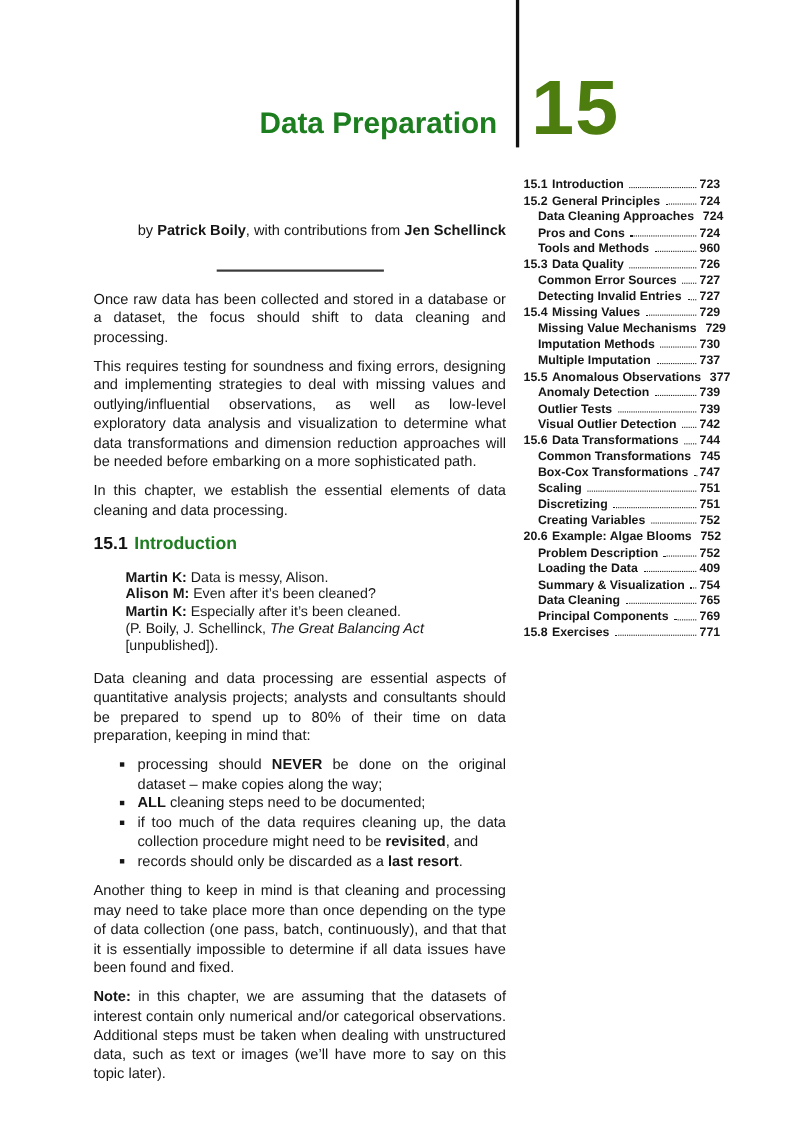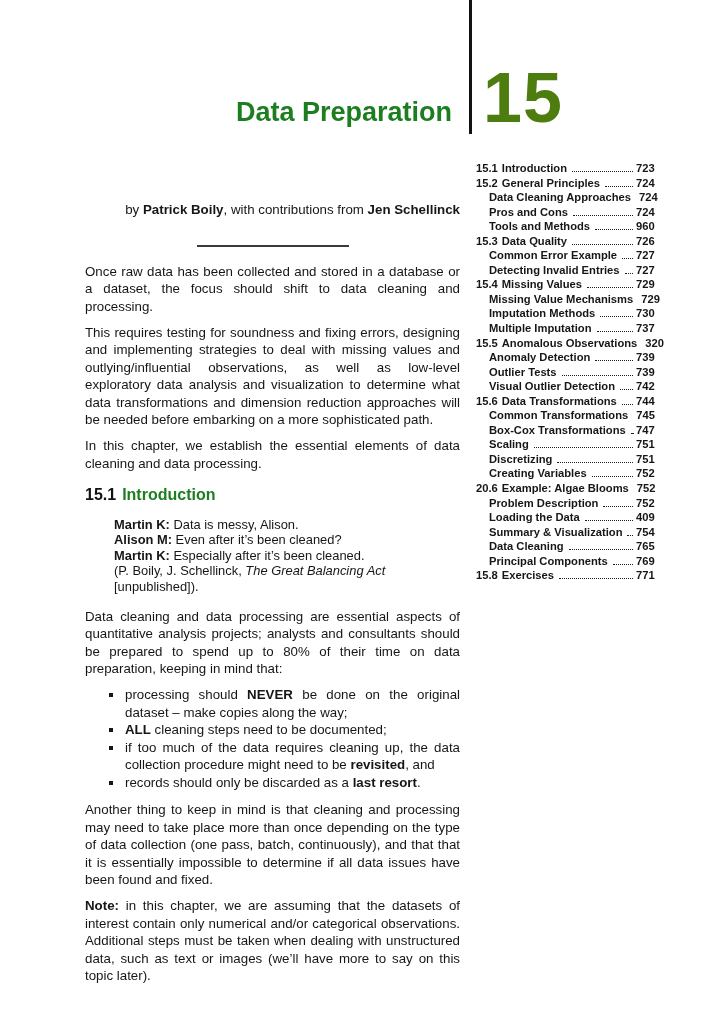--- a/index.html
+++ b/index.html
@@ -91,21 +91,21 @@
 
     <div class="toc-entry lvl0">
       <span class="num">15.3</span>
       <span class="label">Data Quality</span>
       <span class="dots"></span>
       <span class="pg">726</span>
     </div>
 
     <div class="toc-entry lvl1">
       <span class="num"></span>
-      <span class="label">Common Error Example</span>
+      <span class="label">Common Error Sources</span>
       <span class="dots"></span>
       <span class="pg">727</span>
     </div>
 
     <div class="toc-entry lvl1">
       <span class="num"></span>
       <span class="label">Detecting Invalid Entries</span>
       <span class="dots"></span>
       <span class="pg">727</span>
     </div>
@@ -135,21 +135,21 @@
       <span class="num"></span>
       <span class="label">Multiple Imputation</span>
       <span class="dots"></span>
       <span class="pg">737</span>
     </div>
 
     <div class="toc-entry lvl0">
       <span class="num">15.5</span>
       <span class="label">Anomalous Observations</span>
       <span class="dots"></span>
-      <span class="pg">320</span>
+      <span class="pg">377</span>
     </div>
 
     <div class="toc-entry lvl1">
       <span class="num"></span>
       <span class="label">Anomaly Detection</span>
       <span class="dots"></span>
       <span class="pg">739</span>
     </div>
 
     <div class="toc-entry lvl1">

